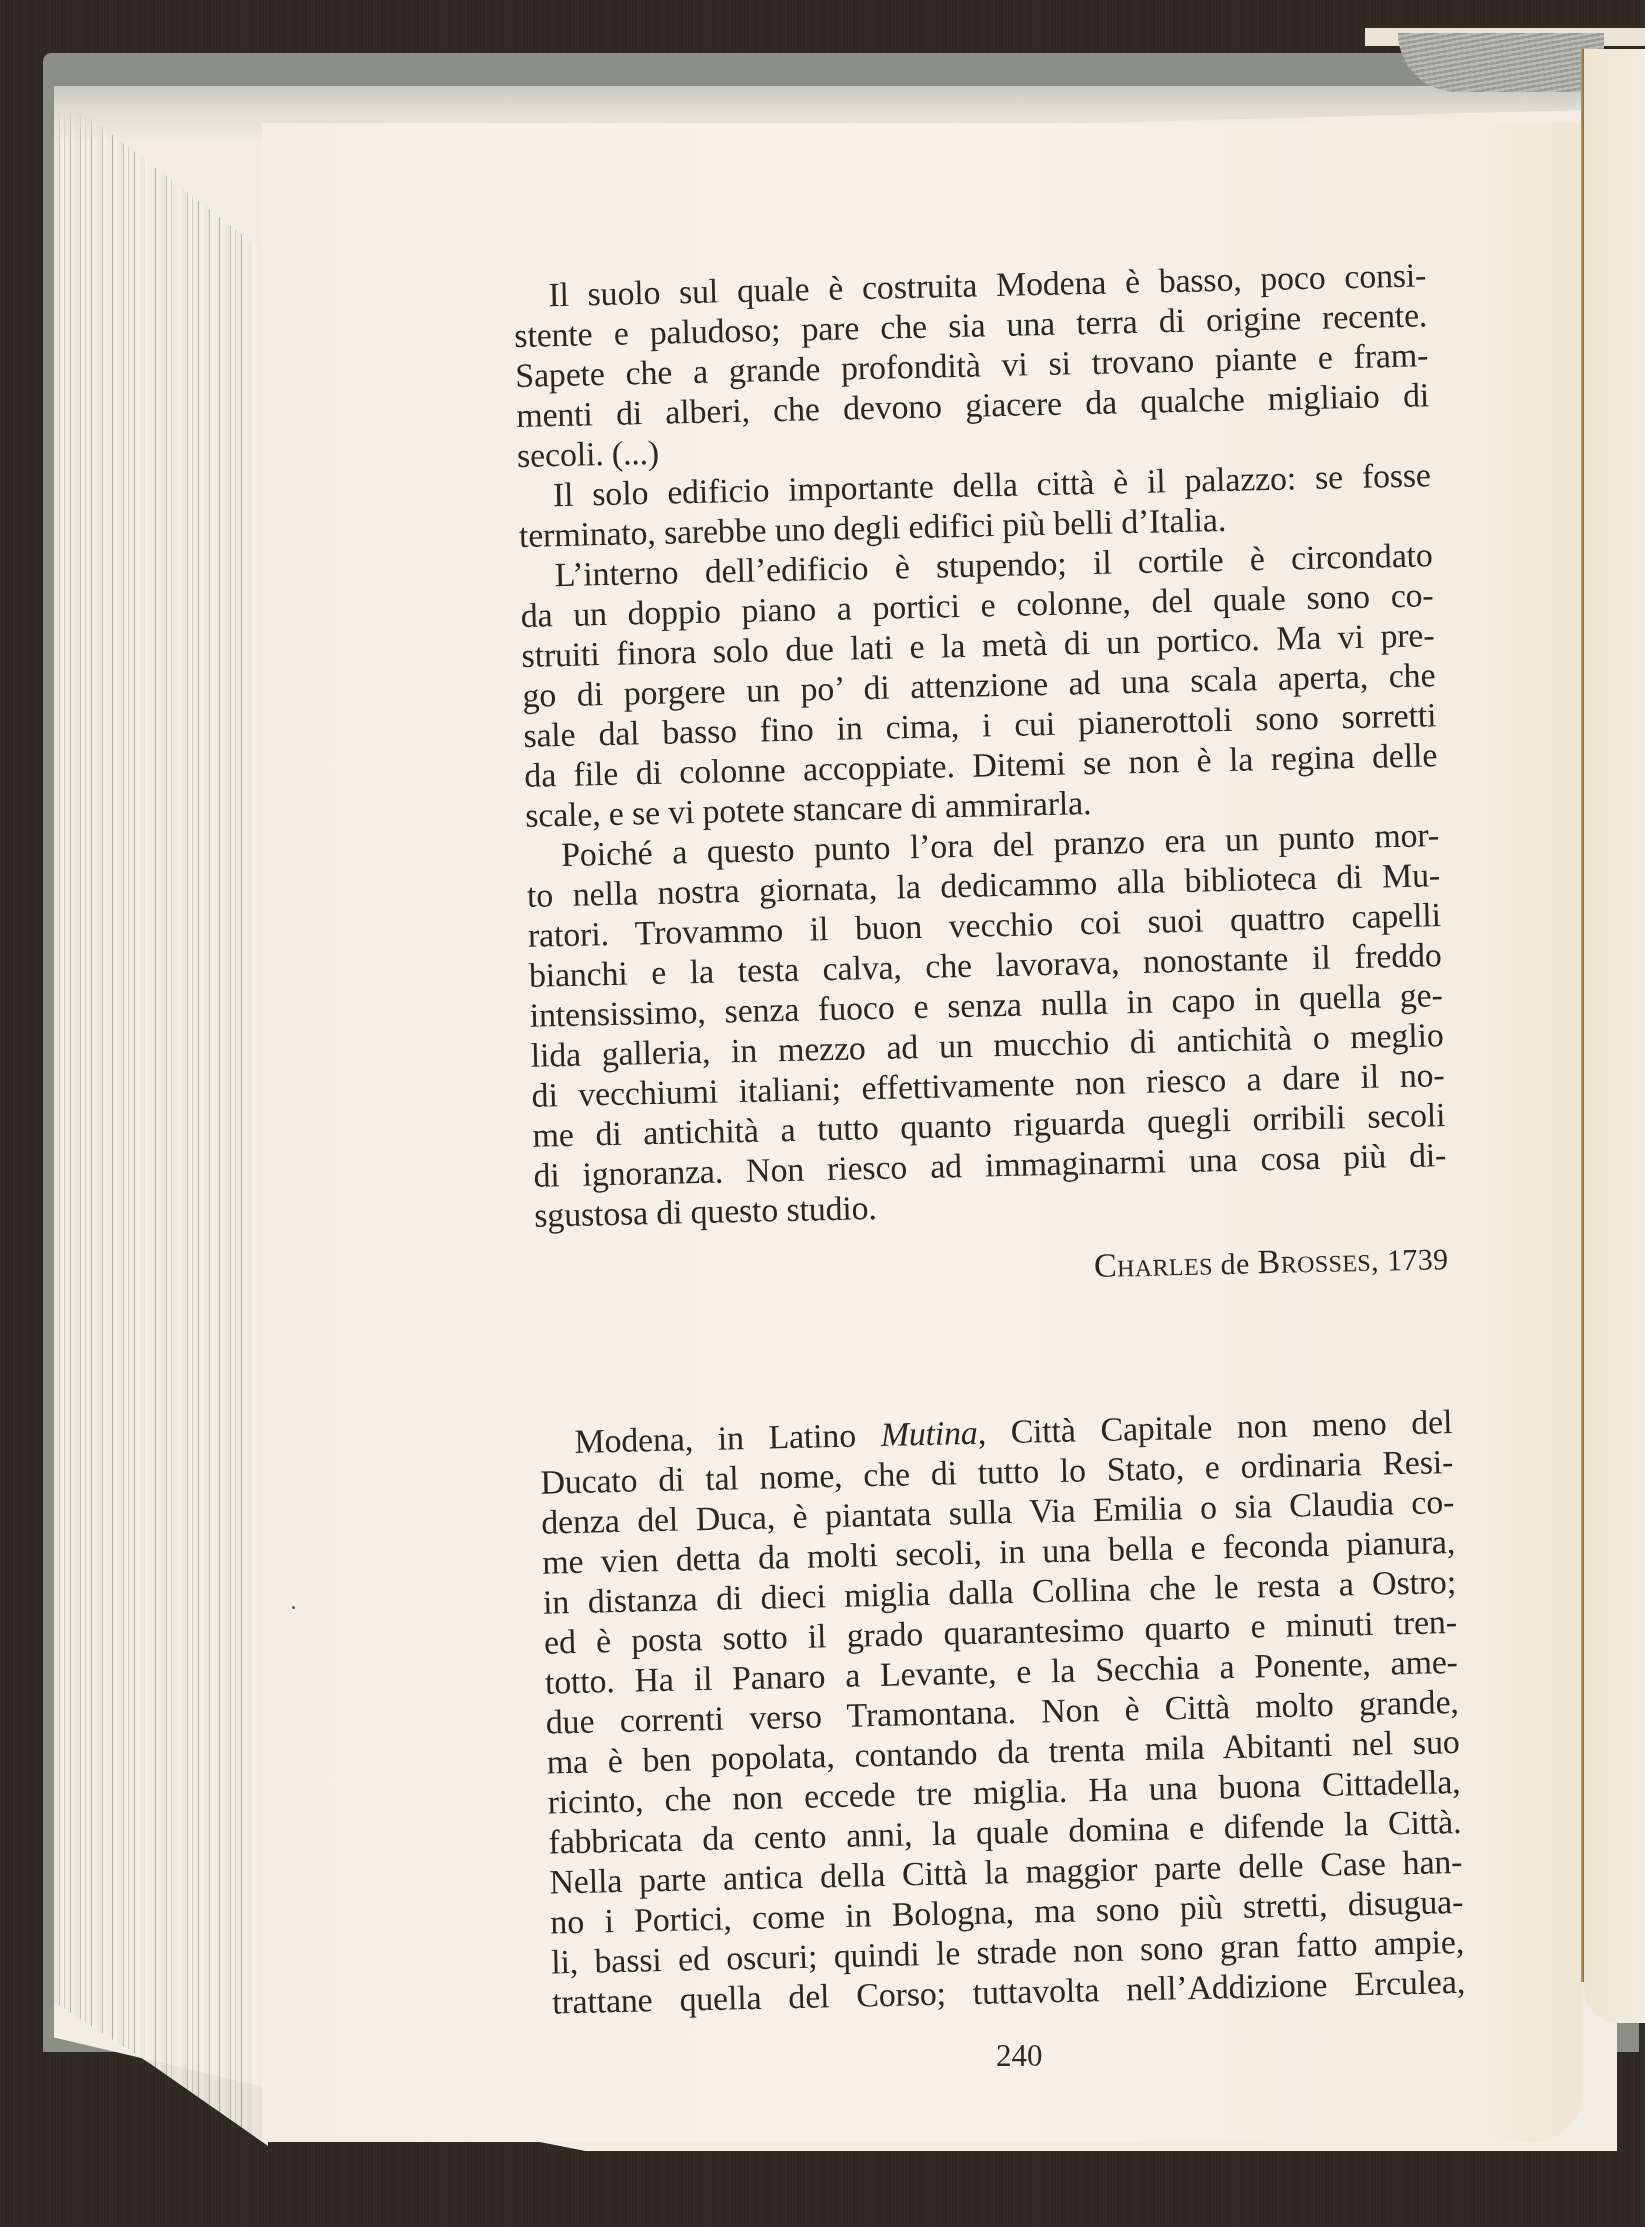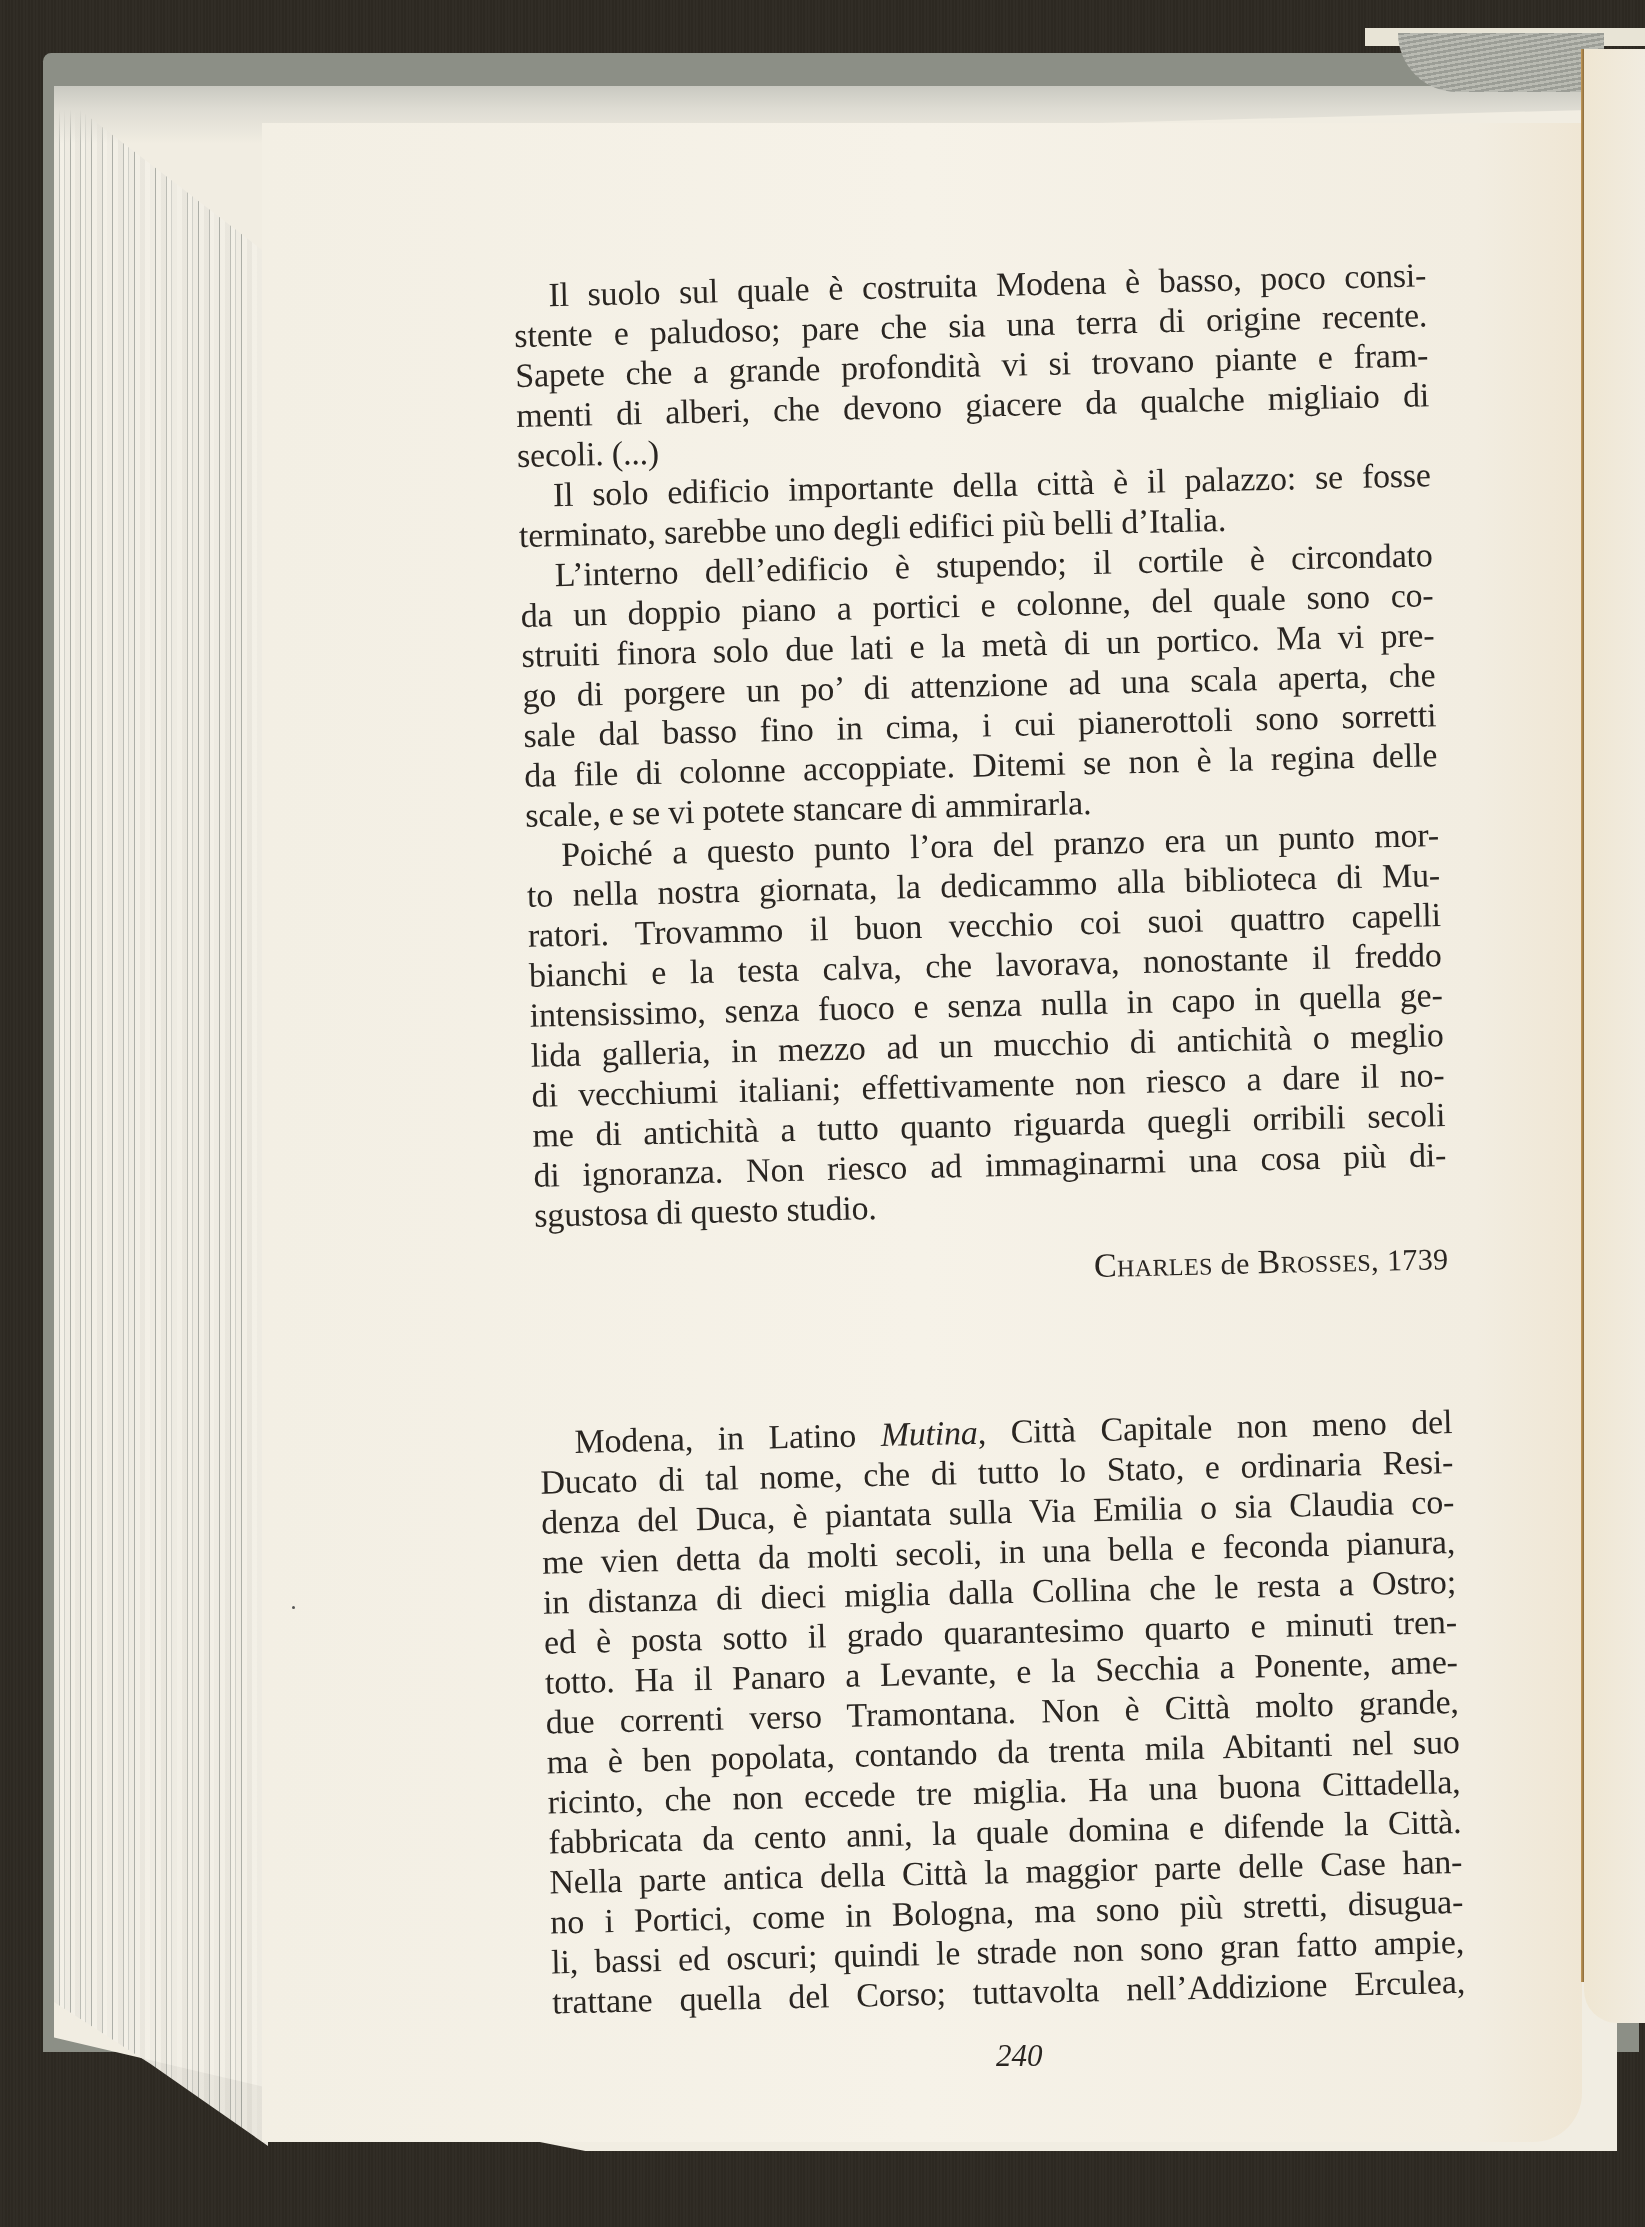--- a/index.html
+++ b/index.html
@@ -74,21 +74,21 @@
   .line.last { text-align-last: left; }
   .indent { padding-left: 35px; }
   .signature {
     display: block; text-align: right; margin-top: 23px; margin-bottom: 123px;
     font-size: 30px; letter-spacing: 0.4px;
   }
   .signature .sc { font-variant: small-caps; font-size: 34px; }
   .italic { font-style: italic; }
   .page-number {
     position: absolute; left: 996px; top: 2038px;
-    font-family: "Liberation Serif", serif; font-style: italic;
+    font-family: "Liberation Serif", serif; 
     font-size: 31px; color: #2a2622;
   }
   .speck { position: absolute; width: 3.3px; height: 3.3px; background: #555; border-radius: 50%; }
 </style>
 </head>
 <body>
 
 <div class="bg-noise"></div>
 <div class="cover"></div>
 <div class="top-strip"></div>

